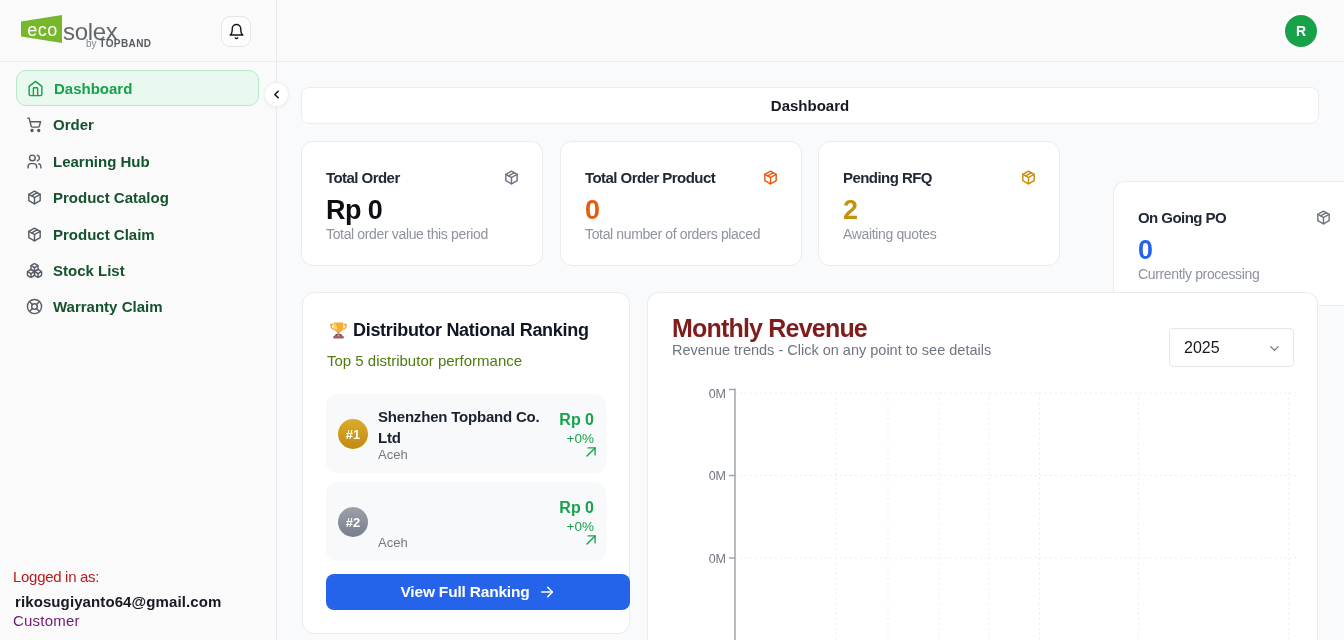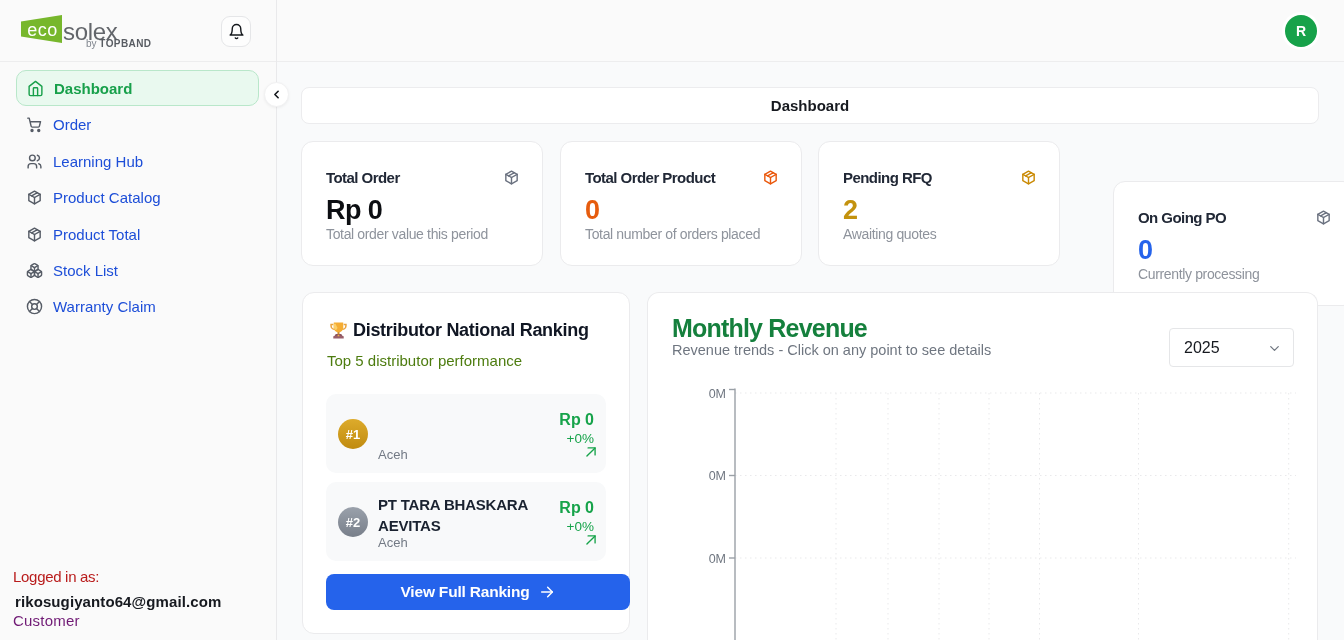--- a/index.html
+++ b/index.html
@@ -8,21 +8,21 @@
 .abs { position:absolute; }
 
 
 #sidebar { left:0; top:0; width:277px; height:640px; background:#fafafa; border-right:1px solid #e9e9eb; }
 #sidehead { left:0; top:0; width:276px; height:62px; border-bottom:1px solid #ededee; }
 #logo-green { left:21px; top:14px; }
 #eco { left:23px; top:20px; width:39px; text-align:center; font-size:18px; font-weight:500; color:#fff; letter-spacing:0.5px; }
 #solex { left:63px; top:18px; font-size:24px; font-weight:500; color:#63666b; letter-spacing:-0.3px; }
 #bytopband { left:86px; top:38px; font-size:10px; color:#80868e; }
 #bellbtn { left:221px; top:16px; width:30px; height:31px; border:1px solid #e5e6e8; border-radius:9px; background:#fdfdfd; display:flex; align-items:center; justify-content:center; }
-.menu-item { left:16px; width:243px; height:36px; border-radius:10px; display:flex; align-items:center; padding-left:10px; gap:10px; color:#1d4ed8; font-size:15px; font-weight:400; }
+.menu-item { left:16px; width:243px; height:36px; border-radius:10px; display:flex; align-items:center; padding-left:10px; gap:10px; color:#14532d; font-size:15px; font-weight:700; }
 .menu-item svg { flex:0 0 auto; }
 .menu-item.active { background:#e9f9ef; border:1px solid #b9e7ca; color:#18a04b; font-weight:600; }
 #sidefoot1 { left:13px; top:568px; font-size:15px; letter-spacing:-0.3px; color:#b91c1c; }
 #sidefoot2 { left:15px; top:593px; font-size:15px; color:#16191f; font-weight:600; letter-spacing:0.1px; }
 #sidefoot3 { left:13px; top:612px; font-size:15px; letter-spacing:0.2px; color:#701a75; }
 
 
 #header { left:277px; top:0; width:1067px; height:62px; background:#fafafa; border-bottom:1px solid #ededee; }
 #avatar { left:1285px; top:15px; width:32px; height:32px; border-radius:50%; background:#17a24a; color:#fff; font-size:14px; font-weight:700; display:flex; align-items:center; justify-content:center; box-shadow:0 0 0 3px rgba(255,255,255,0.85); }
 #collapse { left:264px; top:82px; width:25px; height:25px; border-radius:50%; background:#fff; border:1px solid #f1f1f2; box-shadow:0 1px 3px rgba(0,0,0,0.06); display:flex; align-items:center; justify-content:center; z-index:5; }
@@ -50,21 +50,21 @@
 .badge.gray { background:linear-gradient(180deg,#9aa1ab,#787f8a); }
 .rname { position:absolute; left:52px; top:13px; width:172px; font-size:15px; font-weight:700; color:#1a2230; line-height:20.5px; letter-spacing:-0.2px; }
 .rloc { position:absolute; left:52px; font-size:13px; color:#737a85; }
 .rmoney { position:absolute; right:12px; top:17px; font-size:16px; font-weight:700; color:#16a34a; text-align:right; }
 .rpct { position:absolute; right:12px; top:37px; font-size:13.5px; color:#16a34a; text-align:right; }
 .rarrow { position:absolute; right:8px; top:51px; }
 #rankbtn { left:326px; top:574px; width:304px; height:36px; background:#2563eb; border-radius:8px; display:flex; align-items:center; justify-content:center; gap:10px; color:#fff; font-size:15.5px; font-weight:700; letter-spacing:-0.2px; }
 
 
 #rev { left:647px; top:292px; width:671px; height:348px; background:#fff; border:1px solid #ebebed; border-radius:12px 12px 0 0; border-bottom:none; }
-#rev-title { left:672px; top:314px; font-size:25px; font-weight:800; color:#15803d; letter-spacing:-0.8px; }
+#rev-title { left:672px; top:314px; font-size:25px; font-weight:800; color:#7f1d1d; letter-spacing:-0.8px; }
 #rev-sub { left:672px; top:342px; font-size:14.5px; color:#6f7680; }
 #yearsel { left:1169px; top:328px; width:125px; height:39px; border:1px solid #e5e6e8; border-radius:4px; background:#fff; }
 #yearsel span { position:absolute; left:14px; top:10px; font-size:16px; color:#16191f; }
 #yearsel svg { position:absolute; right:11px; top:12px; }
 </style>
 </head>
 <body>
 
 <div id="sidebar" class="abs"></div>
 <div id="sidehead" class="abs"></div>
@@ -116,21 +116,21 @@
   <span>Product Catalog</span>
 </div>
 <div class="menu-item abs" style="top:216px;">
   <svg width="17" height="17" viewBox="0 0 24 24" fill="none" stroke="#565c66" stroke-width="2" stroke-linecap="round" stroke-linejoin="round">
       <path d="M12 3l8 4.5v9l-8 4.5l-8-4.5v-9z"></path>
       <path d="M12 12l8-4.5"></path>
       <path d="M12 12v9"></path>
       <path d="M12 12L4 7.5"></path>
       <path d="M16 5.25l-8 4.5"></path>
     </svg>
-  <span>Product Total</span>
+  <span>Product Claim</span>
 </div>
 <div class="menu-item abs" style="top:252px;">
   <svg width="17" height="17" viewBox="0 0 24 24" fill="none" stroke="#565c66" stroke-width="2" stroke-linecap="round" stroke-linejoin="round">
       <path d="M2.97 12.92A2 2 0 0 0 2 14.63v3.24a2 2 0 0 0 .97 1.71l3 1.8a2 2 0 0 0 2.06 0L12 19v-5.5l-5-3-4.03 2.42Z"></path>
       <path d="m7 16.5-4.74-2.85"></path>
       <path d="m7 16.5 5-3"></path>
       <path d="M7 16.5v5.17"></path>
       <path d="M12 13.5V19l3.97 2.38a2 2 0 0 0 2.06 0l3-1.8a2 2 0 0 0 .97-1.71v-3.24a2 2 0 0 0-.97-1.71L17 10.5l-5 3Z"></path>
       <path d="m17 16.5-5-3"></path>
       <path d="m17 16.5 4.74-2.85"></path>
@@ -232,31 +232,31 @@
   <path d="M8.2 3.6l2.6 5.2-1.9 2.8A6 6 0 0 1 6 8.5V3.6z" fill="#fbd06a"></path>
   <path d="M10.7 14h2.6v2.6h-2.6z" fill="#c98a2e"></path>
   <path d="M8.5 16.5h7l1.6 2.6H6.9z" fill="#8e5560"></path>
   <path d="M6.3 19.1h11.4a.9.9 0 0 1 .9.9v2H5.4v-2a.9.9 0 0 1 .9-.9z" fill="#9a5f6b"></path>
   <path d="M10.9 17.3h2.2v2h-2.2z" fill="#f0b03f"></path>
 </svg>
 <div id="rank-title" class="abs">Distributor National Ranking</div>
 <div id="rank-sub" class="abs">Top 5 distributor performance</div>
 <div id="rrow1" class="rrow abs">
   <div class="badge gold">#1</div>
+  <div class="rname">Shenzhen Topband Co. Ltd</div>
   <div class="rloc" style="top:53px;">Aceh</div>
   <div class="rmoney">Rp 0</div>
   <div class="rpct">+0%</div>
   <div class="rarrow"><svg width="14" height="14" viewBox="0 0 24 24" fill="none" stroke="#16a34a" stroke-width="2.3" stroke-linecap="round" stroke-linejoin="round">
         <path d="M5 19 19 5"></path>
         <path d="M7 5h12v12"></path>
       </svg></div>
 </div>
 <div id="rrow2" class="rrow abs">
   <div class="badge gray">#2</div>
-  <div class="rname">PT TARA BHASKARA AEVITAS</div>
   <div class="rloc" style="top:53px;">Aceh</div>
   <div class="rmoney">Rp 0</div>
   <div class="rpct">+0%</div>
   <div class="rarrow"><svg width="14" height="14" viewBox="0 0 24 24" fill="none" stroke="#16a34a" stroke-width="2.3" stroke-linecap="round" stroke-linejoin="round">
         <path d="M5 19 19 5"></path>
         <path d="M7 5h12v12"></path>
       </svg></div>
 </div>
 <div id="rankbtn" class="abs">
     <span>View Full Ranking</span>

